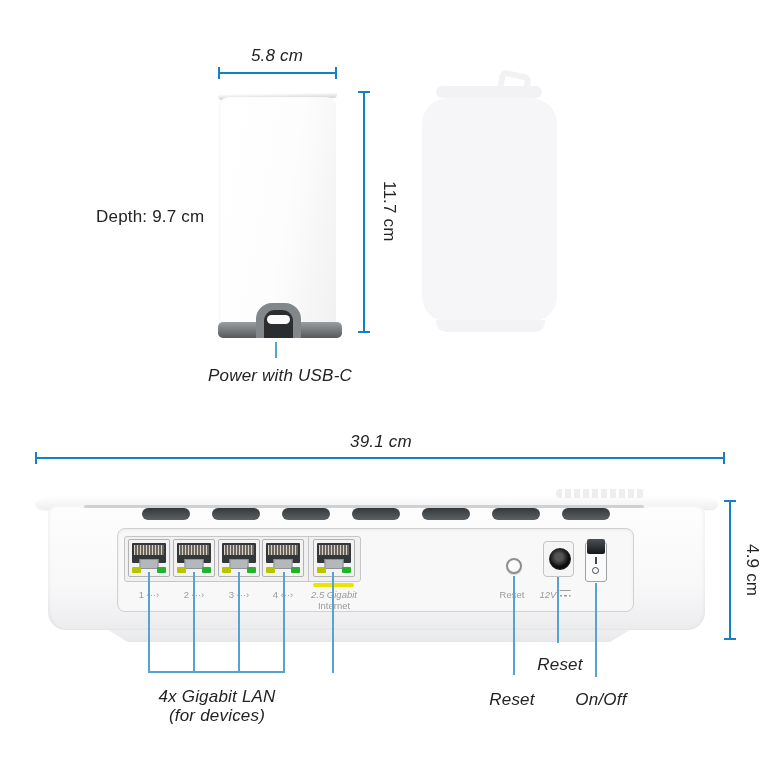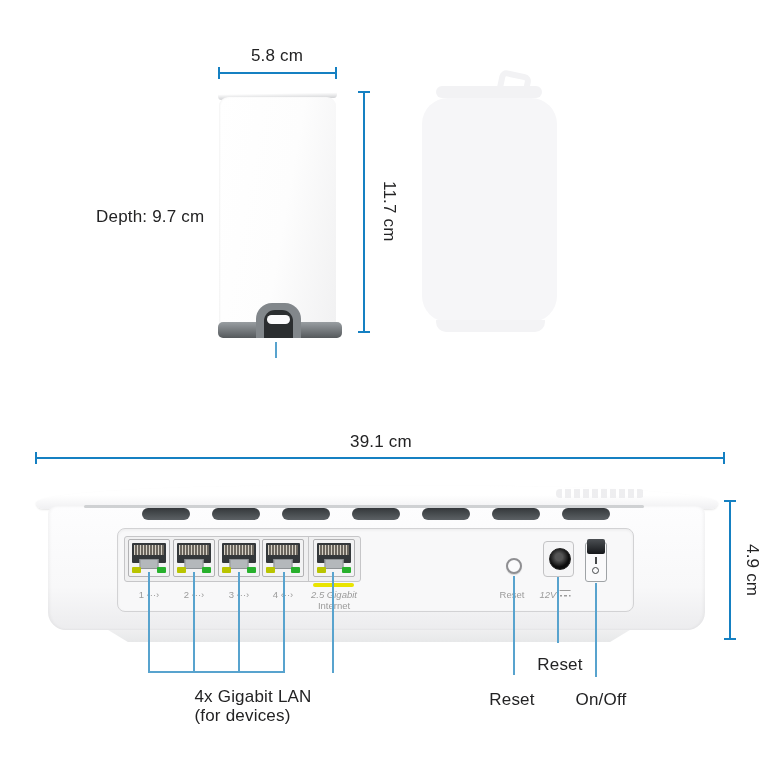--- a/index.html
+++ b/index.html
@@ -5,22 +5,22 @@
   :root{
     --dim:#1580c2;
     --call:#58a3ce;
     --ink:#232324;
     --print:#9b9b9b;
   }
   html,body{margin:0;padding:0;background:#fff;}
   #canvas{position:relative;width:763px;height:763px;background:#fff;overflow:hidden;
           font-family:"Liberation Sans","DejaVu Sans",sans-serif;color:var(--ink);}
   .lbl{position:absolute;font-size:17px;color:var(--ink);white-space:nowrap;letter-spacing:.2px;}
-  .lbl-c{transform:translateX(-50%);}
-  .two-line{line-height:19px;margin-left:36px;}
+  .lbl-c{transform:translateX(-50%);text-align:center;font-style:italic;}
+  .two-line{line-height:19px;}
   .vtext{writing-mode:vertical-rl;}
   .print{position:absolute;font-size:9.5px;color:var(--print);white-space:nowrap;transform:translateX(-50%);text-align:center;}
   
   .hdim{position:absolute;height:12px;border-left:2px solid var(--dim);border-right:2px solid var(--dim);}
   .hdim::after{content:"";position:absolute;left:0;right:0;top:5px;height:2px;background:var(--dim);}
   .vdim{position:absolute;width:12px;border-top:2px solid var(--dim);border-bottom:2px solid var(--dim);}
   .vdim::after{content:"";position:absolute;top:0;bottom:0;left:5px;width:2px;background:var(--dim);}
   .cline-v{position:absolute;width:2px;background:var(--call);}
   .cline-h{position:absolute;height:2px;background:var(--call);}
   
@@ -108,20 +108,21 @@
     <div class="sat-bump-inner"></div>
     <div class="sat-usb"></div>
   </div>
 
   <div class="vdim" style="left:358px;top:91px;height:238px;"></div>
   <div class="lbl vtext" style="left:379px;top:181px;">11.7 cm</div>
 
   <div class="lbl" style="left:96px;top:207px;">Depth: 9.7 cm</div>
 
   <div class="cline-v" style="left:275px;top:342px;height:16px;"></div>
+  <div class="lbl lbl-c" style="left:280px;top:366px;">Power with USB-C</div>
 
   <div>
     <div class="can-tab"></div>
     <div class="can-rim"></div>
     <div class="can-body"></div>
     <div class="can-bottom"></div>
   </div>
 
   <div class="lbl lbl-c" style="left:381px;top:432px;">39.1 cm</div>
   <div class="hdim" style="left:35px;top:452px;width:686px;"></div>

